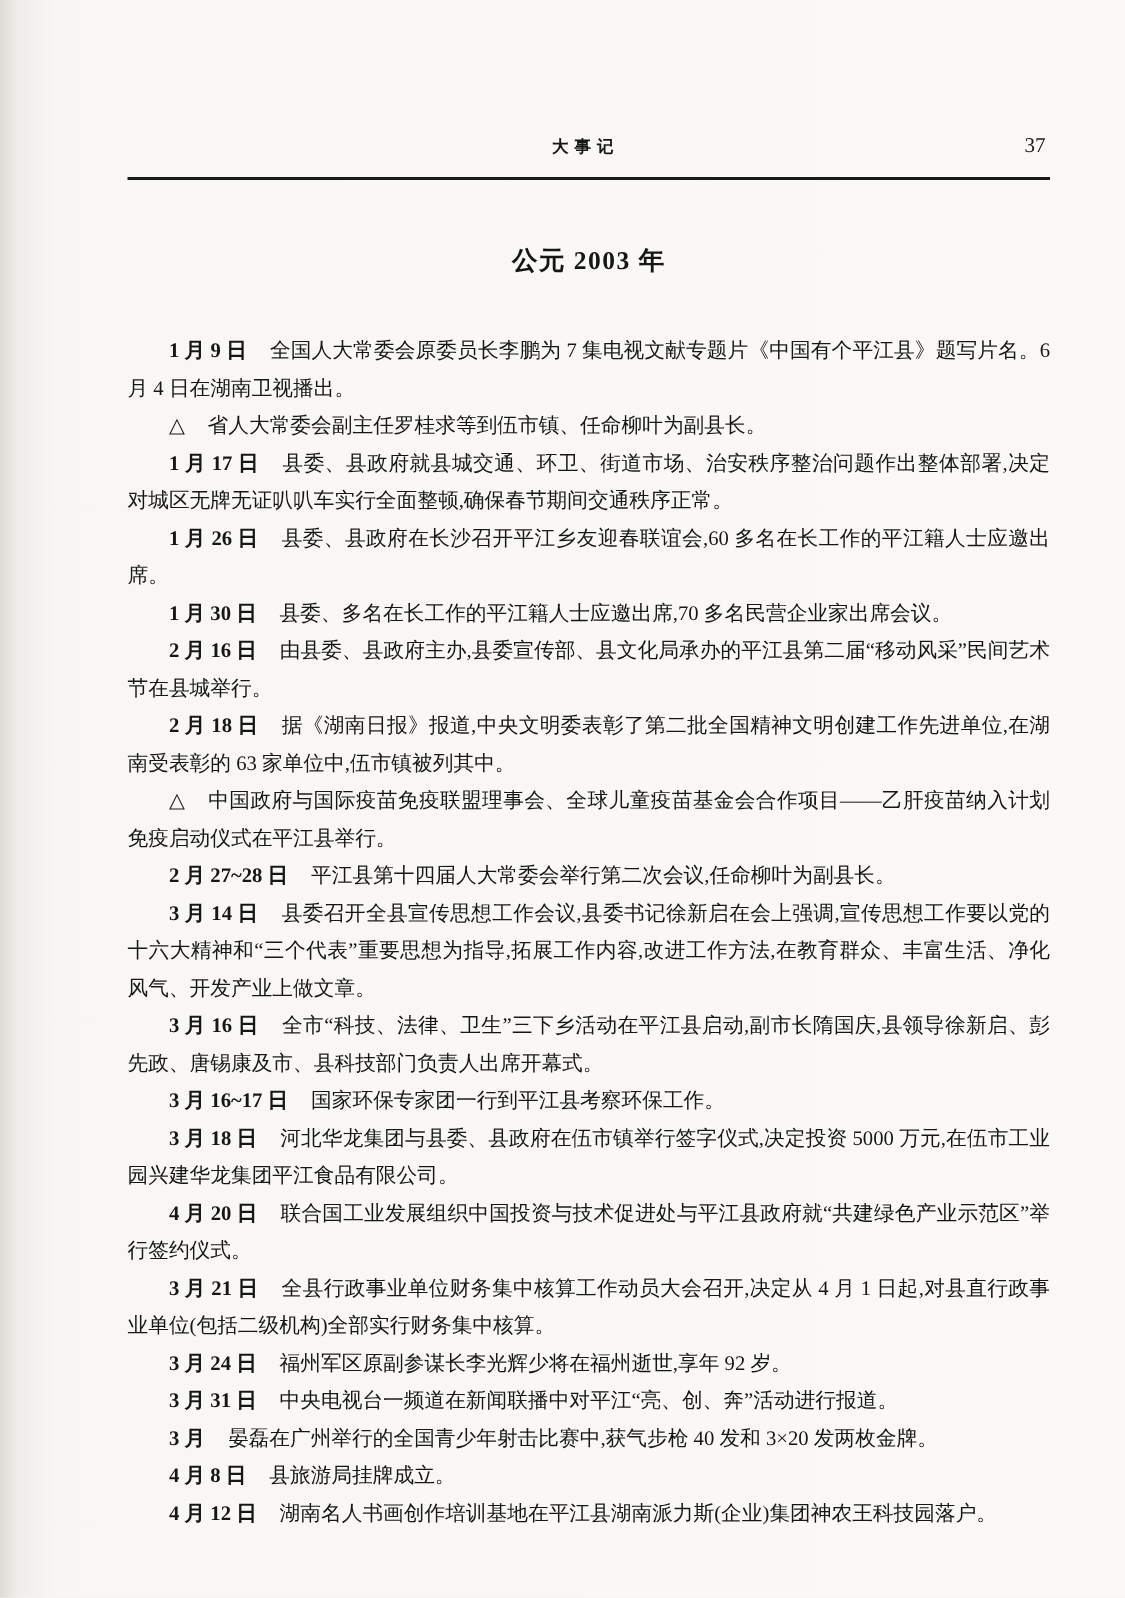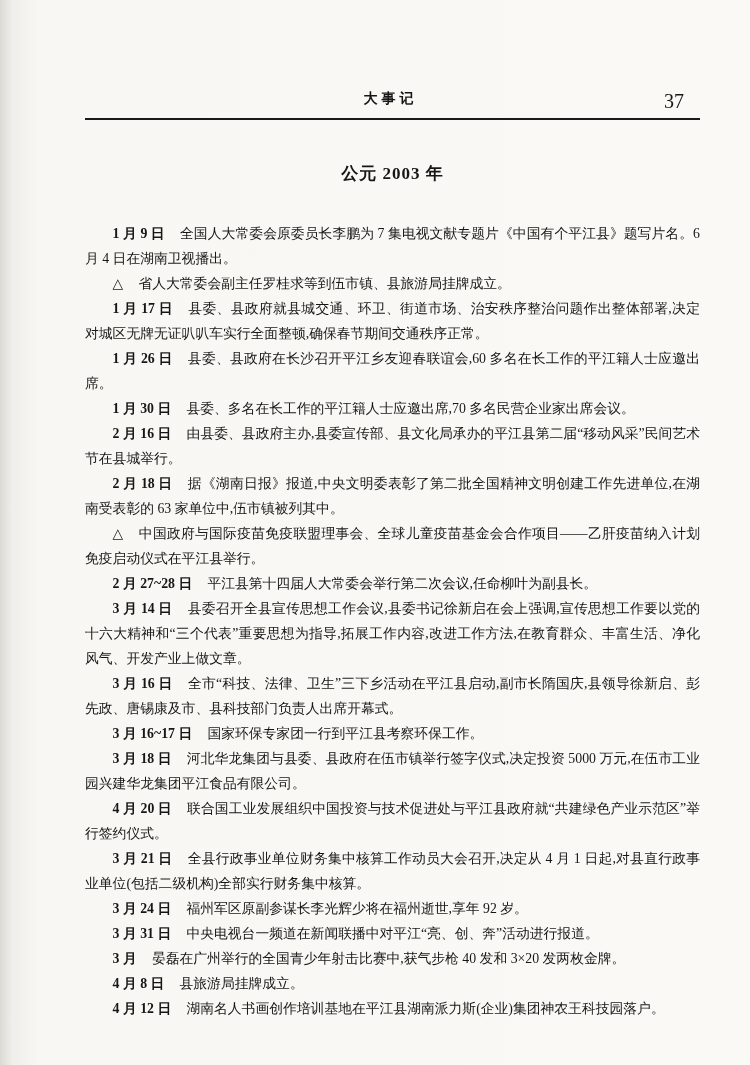--- a/index.html
+++ b/index.html
@@ -28,29 +28,29 @@
   }
   .header {
     position: relative;
     height: 26px;
   }
   .header-title {
     position: absolute;
     left: 0;
     right: 4px;
     text-align: center;
-    font-size: 14px;
+    font-size: 11px;
     font-weight: bold;
     letter-spacing: 4px;
   }
   .page-number {
     position: absolute;
-    right: 16px;
+    right: 3px;
     top: 0;
-    font-size: 20px;
+    font-size: 14px;
   }
   .rule {
     border: none;
     border-top: 2.5px solid #1a1a1a;
     margin: 2px 0 0 0;
   }
   .doc-title {
     text-align: center;
     font-size: 17px;
     font-weight: bold;
@@ -85,21 +85,21 @@
       <span class="header-title">大事记</span>
       <span class="page-number">37</span>
     </div>
 
     <hr class="rule">
 
     <h1 class="doc-title">公元 2003 年</h1>
 
     <div class="entries">
         <p class="entry"><span class="date">1 月 9 日</span><span class="gap"></span><span>全国人大常委会原委员长李鹏为 7 集电视文献专题片《中国有个平江县》题写片名。6 月 4 日在湖南卫视播出。</span></p>
-        <p class="entry"><span class="date">△</span><span class="gap"></span><span>省人大常委会副主任罗桂求等到伍市镇、县旅游局挂牌成立。</span></p>
+        <p class="entry"><span class="date">△</span><span class="gap"></span><span>省人大常委会副主任罗桂求等到伍市镇、任命柳叶为副县长。</span></p>
         <p class="entry"><span class="date">1 月 17 日</span><span class="gap"></span><span>县委、县政府就县城交通、环卫、街道市场、治安秩序整治问题作出整体部署,决定对城区无牌无证叭叭车实行全面整顿,确保春节期间交通秩序正常。</span></p>
         <p class="entry"><span class="date">1 月 26 日</span><span class="gap"></span><span>县委、县政府在长沙召开平江乡友迎春联谊会,60 多名在长工作的平江籍人士应邀出席。</span></p>
         <p class="entry"><span class="date">1 月 30 日</span><span class="gap"></span><span>县委、多名在长工作的平江籍人士应邀出席,70 多名民营企业家出席会议。</span></p>
         <p class="entry"><span class="date">2 月 16 日</span><span class="gap"></span><span>由县委、县政府主办,县委宣传部、县文化局承办的平江县第二届“移动风采”民间艺术节在县城举行。</span></p>
         <p class="entry"><span class="date">2 月 18 日</span><span class="gap"></span><span>据《湖南日报》报道,中央文明委表彰了第二批全国精神文明创建工作先进单位,在湖南受表彰的 63 家单位中,伍市镇被列其中。</span></p>
         <p class="entry"><span class="date">△</span><span class="gap"></span><span>中国政府与国际疫苗免疫联盟理事会、全球儿童疫苗基金会合作项目——乙肝疫苗纳入计划免疫启动仪式在平江县举行。</span></p>
         <p class="entry"><span class="date">2 月 27~28 日</span><span class="gap"></span><span>平江县第十四届人大常委会举行第二次会议,任命柳叶为副县长。</span></p>
         <p class="entry"><span class="date">3 月 14 日</span><span class="gap"></span><span>县委召开全县宣传思想工作会议,县委书记徐新启在会上强调,宣传思想工作要以党的十六大精神和“三个代表”重要思想为指导,拓展工作内容,改进工作方法,在教育群众、丰富生活、净化风气、开发产业上做文章。</span></p>
         <p class="entry"><span class="date">3 月 16 日</span><span class="gap"></span><span>全市“科技、法律、卫生”三下乡活动在平江县启动,副市长隋国庆,县领导徐新启、彭先政、唐锡康及市、县科技部门负责人出席开幕式。</span></p>
         <p class="entry"><span class="date">3 月 16~17 日</span><span class="gap"></span><span>国家环保专家团一行到平江县考察环保工作。</span></p>

